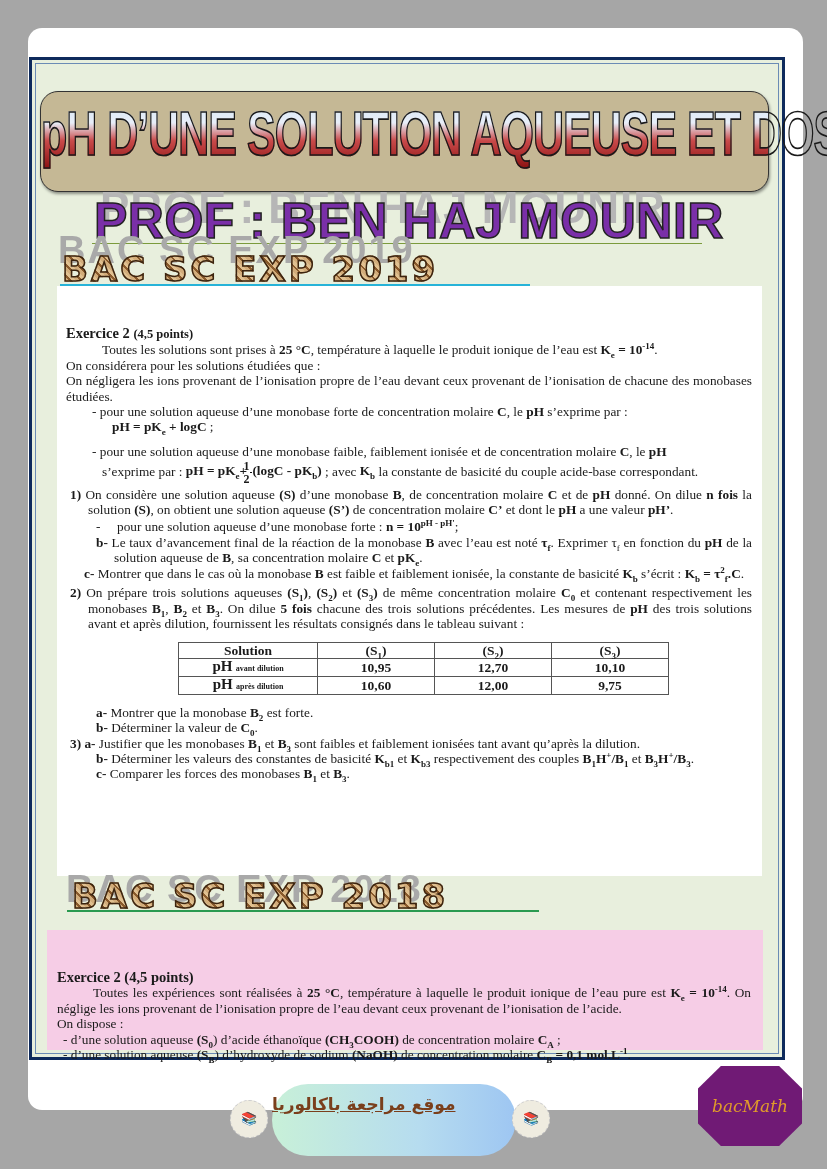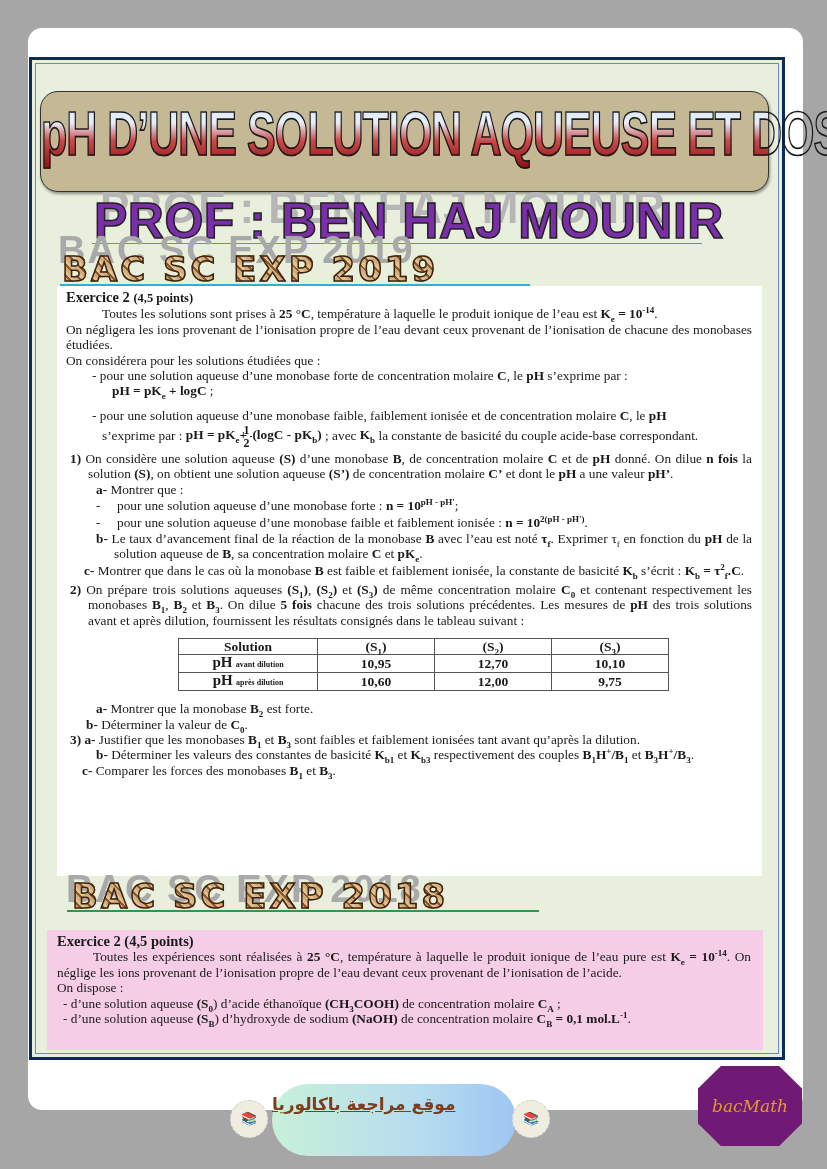--- a/index.html
+++ b/index.html
@@ -11,21 +11,21 @@
   .title-text { position:absolute; left:0; right:0; top:6px; text-align:center; font-family:"Liberation Sans", sans-serif; font-weight:bold; font-size:43px; letter-spacing:-1px; transform:scaleY(1.45); transform-origin:top; color:#c84848; background:linear-gradient(#d4e6f6 0%, #e8eef8 35%, #c94a4a 60%, #8a1010 100%); -webkit-background-clip:text; background-clip:text; -webkit-text-fill-color:transparent; -webkit-text-stroke:1.2px #1a1a1a; white-space:nowrap; }
   .prof-shadow { position:absolute; left:100px; top:183px; font-family:"Liberation Sans", sans-serif; font-weight:bold; font-size:44px; color:#b6b6b6; letter-spacing:1px; white-space:nowrap; }
   .prof-text { position:absolute; left:94px; top:192px; font-family:"Liberation Sans", sans-serif; font-weight:bold; font-size:50px; color:#7a2fa8; -webkit-text-stroke:1.5px #222; white-space:nowrap; letter-spacing:0.5px; }
   .prof-line { position:absolute; left:92px; top:243px; width:610px; height:1px; background:#7b9b3c; }
   .bac-shadow { position:absolute; font-family:"Liberation Sans", sans-serif; font-weight:bold; color:#a9a9a9; white-space:nowrap; }
   .bac-text { position:absolute; font-family:"DejaVu Sans", sans-serif; font-weight:bold; color:#b8895a; -webkit-text-stroke:1.5px #3b2410; white-space:nowrap; letter-spacing:3px; background:repeating-linear-gradient(45deg,#d2ac7a 0 3px,#8a5a2c 3px 5px,#e0c090 5px 8px); -webkit-background-clip:text; background-clip:text; -webkit-text-fill-color:transparent; }
   .bac-line { position:absolute; height:2px; }
   .ex-box { position:absolute; background:#ffffff; color:#1a1a1a; font-size:13.3px; line-height:15.4px; box-sizing:border-box; }
   .ex-2019 { left:57px; top:286px; width:705px; height:590px; padding:4px 10px 0 9px; }
   .ex-2018 { left:47px; top:930px; width:716px; height:120px; background:#f6cde6; padding:4px 12px 0 10px; }
-  .ex-title { font-weight:bold; font-size:14.5px; }
+  .ex-title { font-weight:bold; font-size:14.5px;margin-top:36px; }
   .ex-title small { font-size:12.5px; }
   p { margin:0; text-align:justify; }
   .indent { text-indent:36px; }
   .li { padding-left:36px; text-indent:-10px; }
   .li2 { padding-left:46px; }
   .q { padding-left:22px; text-indent:-18px; }
   .sub { padding-left:26px; text-indent:-18px; }
   b { font-weight:bold; }
   sub, sup { font-size:9px; line-height:0; }
   .frac { display:inline-block; vertical-align:middle; text-align:center; font-weight:bold; font-size:12px; line-height:12px; }
@@ -60,32 +60,30 @@
 <div class="prof-text">PROF : BEN HAJ MOUNIR</div>
 <div class="prof-line"></div>
 
 <div class="bac-shadow" style="left:58px;top:229px;font-size:38px;letter-spacing:2px;">BAC SC EXP 2019</div>
 <div class="bac-text" style="left:62px;top:249px;font-size:34px;">BAC SC EXP 2019</div>
 <div class="bac-line" style="left:60px;top:284px;width:470px;background:#27b3d8;"></div>
 
 <div class="ex-box ex-2019">
   <p class="ex-title"><span>Exercice 2</span> <small>(4,5 points)</small></p>
   <p class="indent"><span>Toutes les solutions sont prises à </span><b>25 °C</b><span>, température à laquelle le produit ionique de l’eau est </span><b><span>K</span><sub>e</sub><span> = 10</span><sup>-14</sup></b>.</p>
+  <p>On considérera pour les solutions étudiées que :</p>
   <p>On négligera les ions provenant de l’ionisation propre de l’eau devant ceux provenant de l’ionisation de chacune des monobases étudiées.</p>
-  <p>On considérera pour les solutions étudiées que :</p>
   <p class="li"><span>- pour une solution aqueuse d’une monobase forte de concentration molaire </span><b>C</b><span>, le </span><b>pH</b><span> s’exprime par :</span></p>
   <p class="li2"><b><span>pH = pK</span><sub>e</sub><span> + logC</span></b><span> ;</span></p>
   <div style="height:8px"></div>
   <p class="li" style="line-height:17px"><span>- pour une solution aqueuse d’une monobase faible, faiblement ionisée et de concentration molaire </span><b>C</b><span>, le </span><b>pH</b>
   <br><span>s’exprime par : </span><b><span>pH = pK</span><sub>e</sub><span>+ </span></b><span class="frac"><span class="num">1</span><span>2</span></span><b><span>(logC - pK</span><sub>b</sub><span>)</span></b><span> ; avec </span><b><span>K</span><sub>b</sub></b><span> la constante de basicité du couple acide-base correspondant.</span></p>
 
   <p class="q" style="margin-top:2px"><b>1)</b><span> On considère une solution aqueuse </span><b>(S)</b><span> d’une monobase </span><b>B</b><span>, de concentration molaire </span><b>C</b><span> et de </span><b>pH</b><span> donné. On dilue </span><b>n fois</b><span> la solution </span><b>(S)</b><span>, on obtient une solution aqueuse </span><b>(S’)</b><span> de concentration molaire </span><b>C’</b><span> et dont le </span><b>pH</b><span> a une valeur </span><b>pH’</b><span>.</span></p>
-  <p class="sub" style="margin-left:22px"><b>a-</b><span> Montrer que :</span></p>
   <p style="padding-left:30px;line-height:17px">-&nbsp;&nbsp;&nbsp;&nbsp; <span>pour une solution aqueuse d’une monobase forte : </span><b><span>n = 10</span><sup>pH - pH'</sup></b><span>;</span></p>
-  <p style="padding-left:30px;line-height:17px">-&nbsp;&nbsp;&nbsp;&nbsp; <span>pour une solution aqueuse d’une monobase faible et faiblement ionisée : </span><b><span>n = 10</span><sup>2(pH - pH')</sup></b><span>.</span></p>
   <p class="sub" style="margin-left:22px"><b>b-</b><span> Le taux d’avancement final de la réaction de la  monobase </span><b>B</b><span> avec l’eau est noté </span><b><span>τ</span><sub>f</sub></b><span>. Exprimer </span><span>τ</span><sub>f</sub><span> en fonction du </span><b>pH</b><span> de la solution aqueuse de </span><b>B</b><span>, sa concentration molaire </span><b>C</b><span> et </span><b><span>pK</span><sub>e</sub></b><span>.</span></p>
   <p class="sub" style="margin-left:10px;line-height:17px"><b>c-</b><span> Montrer que dans le cas où la monobase </span><b>B</b><span> est faible et faiblement ionisée, la constante de basicité </span><b><span>K</span><sub>b</sub></b><span> s’écrit : </span><b><span>K</span><sub>b</sub><span> = τ</span><sup>2</sup><sub>f</sub><span>.C</span></b><span>.</span></p>
 
   <p class="q" style="margin-top:3px"><b>2)</b><span> On prépare trois solutions aqueuses </span><b><span>(S</span><sub>1</sub>)</b>, <b><span>(S</span><sub>2</sub>)</b> et <b><span>(S</span><sub>3</sub>)</b><span> de même concentration molaire </span><b><span>C</span><sub>0</sub></b><span> et contenant respectivement les monobases </span><b><span>B</span><sub>1</sub></b>, <b><span>B</span><sub>2</sub></b> et <b><span>B</span><sub>3</sub></b><span>. On dilue </span><b>5 fois</b><span> chacune des trois solutions précédentes. Les mesures de </span><b>pH</b><span> des trois solutions avant et après dilution, fournissent les résultats consignés dans le tableau suivant :</span></p>
 
   <table class="ph">
     <tbody>
         <tr>
       <td class="c0">Solution</td>
       <td class="cx"><span>(S</span><sub>1</sub>)</td>
@@ -101,24 +99,24 @@
     <tr>
       <td><span class="ph-lbl">pH</span> <span class="ph-sub">après dilution</span></td>
       <td>10,60</td>
       <td>12,00</td>
       <td>9,75</td>
     </tr>
   </tbody>
     </table>
 
   <p class="sub" style="margin-left:22px;margin-top:8px"><b>a-</b><span> Montrer que la monobase </span><b><span>B</span><sub>2</sub></b><span> est forte.</span></p>
-  <p class="sub" style="margin-left:12px"><b>b-</b><span> Déterminer la valeur de </span><b><span>C</span><sub>0</sub></b><span>.</span></p>
+  <p class="sub" style="margin-left:22px"><b>b-</b><span> Déterminer la valeur de </span><b><span>C</span><sub>0</sub></b><span>.</span></p>
   <p class="q"><b>3)</b> <b>a-</b><span> Justifier que les monobases </span><b><span>B</span><sub>1</sub></b><span> et </span><b><span>B</span><sub>3</sub></b><span> sont faibles et faiblement ionisées tant avant qu’après la dilution.</span></p>
   <p class="sub" style="margin-left:22px"><b>b-</b><span> Déterminer les valeurs des constantes de basicité </span><b><span>K</span><sub>b1</sub></b><span> et </span><b><span>K</span><sub>b3</sub></b><span> respectivement des couples </span><b><span>B</span><sub>1</sub><span>H</span><sup>+</sup><span>/B</span><sub>1</sub></b> et <b><span>B</span><sub>3</sub><span>H</span><sup>+</sup><span>/B</span><sub>3</sub></b><span>.</span></p>
-  <p class="sub" style="margin-left:8px"><b>c-</b><span> Comparer les forces des monobases </span><b><span>B</span><sub>1</sub></b><span> et </span><b><span>B</span><sub>3</sub></b><span>.</span></p>
+  <p class="sub" style="margin-left:22px"><b>c-</b><span> Comparer les forces des monobases </span><b><span>B</span><sub>1</sub></b><span> et </span><b><span>B</span><sub>3</sub></b><span>.</span></p>
 </div>
 
 <div class="bac-shadow" style="left:66px;top:868px;font-size:38px;letter-spacing:2px;">BAC SC EXP 2018</div>
 <div class="bac-text" style="left:72px;top:876px;font-size:34px;">BAC SC EXP 2018</div>
 <div class="bac-line" style="left:67px;top:910px;width:472px;background:#2a9a50;"></div>
 
 <div class="ex-box ex-2018">
   <p class="ex-title">Exercice 2 (4,5 points)</p>
   <p class="indent"><span>Toutes les expériences sont réalisées à </span><b>25 °C</b><span>, température à laquelle le produit ionique de l’eau pure est </span><b><span>K</span><sub>e</sub><span> = 10</span><sup>-14</sup></b><span>. On néglige les ions provenant de l’ionisation propre de  l’eau devant ceux provenant de l’ionisation de l’acide.</span></p>
   <p>On dispose :</p>

